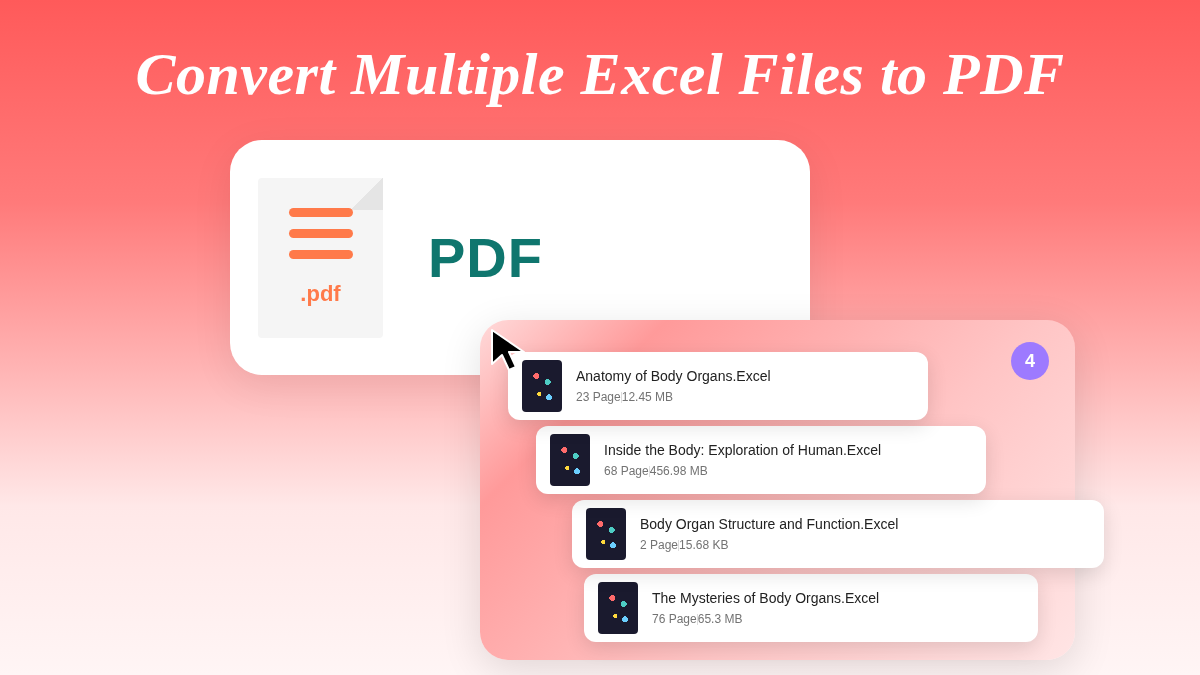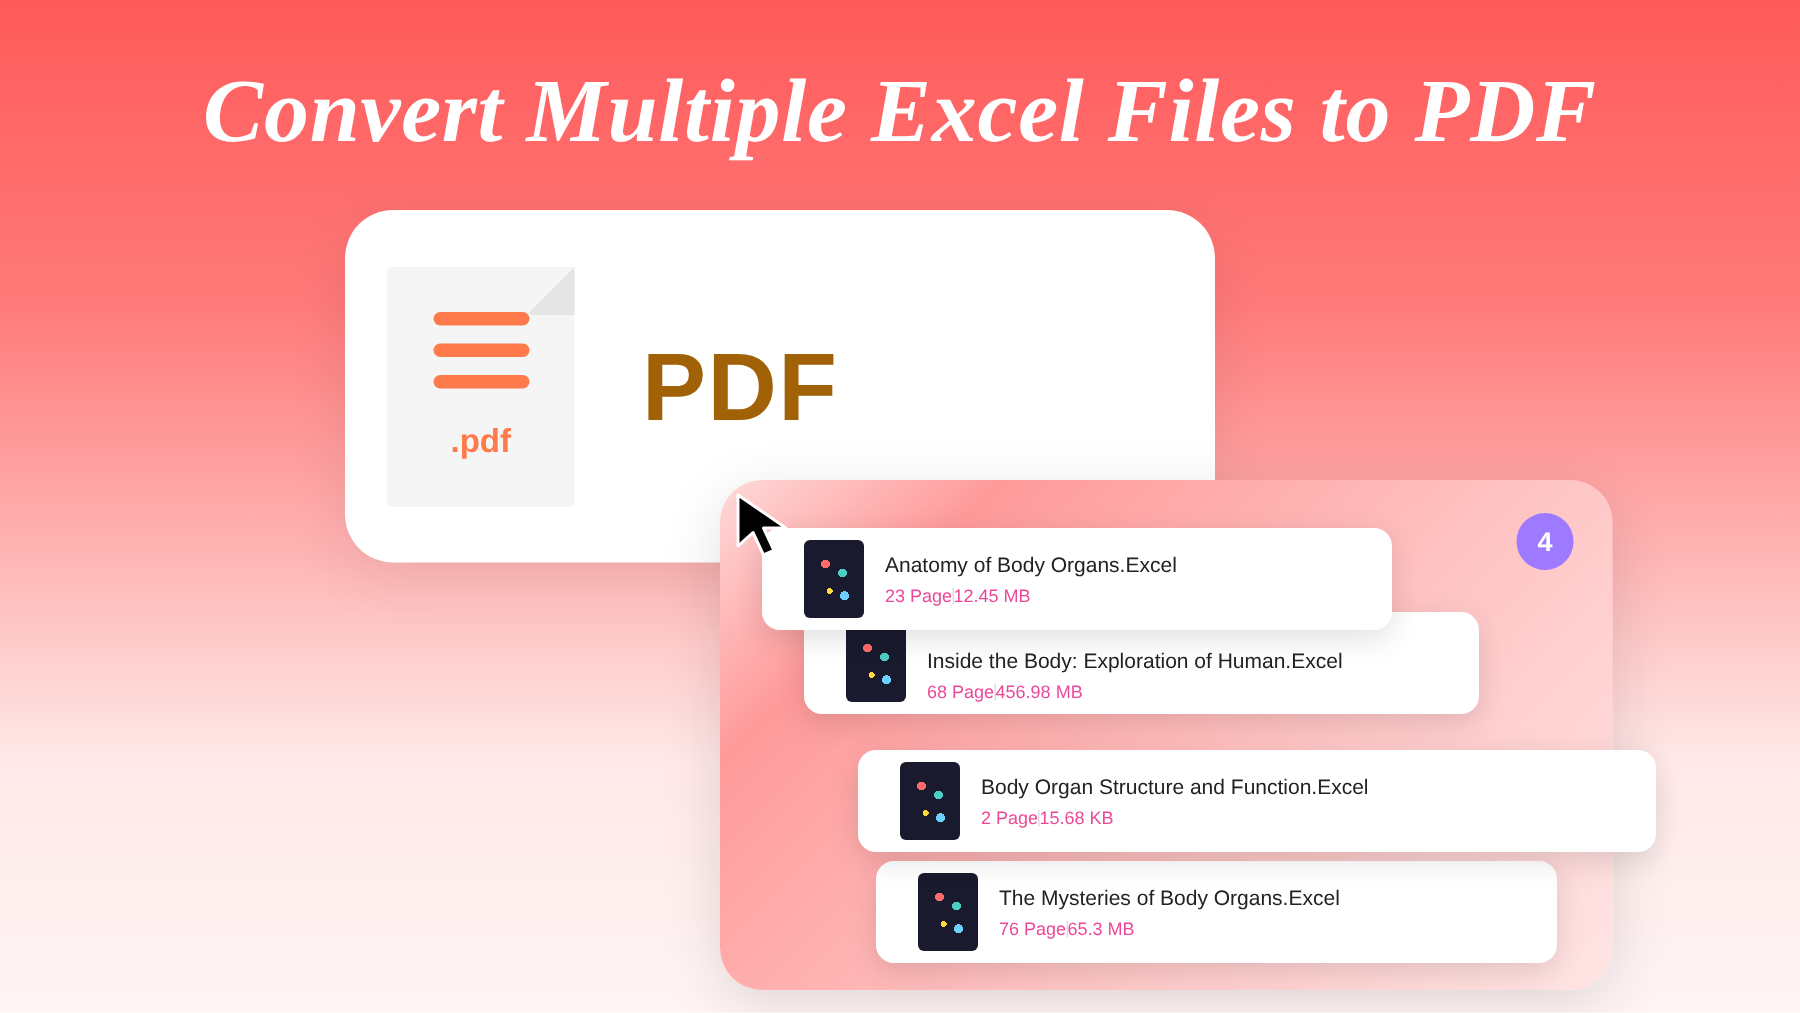--- a/index.html
+++ b/index.html
@@ -68,23 +68,23 @@
   height: 9px;
   background: #ff7a4a;
   border-radius: 5px;
 }
 .pdf-ext {
   color: #ff7a4a;
   font-size: 22px;
   font-weight: 600;
 }
 .pdf-label {
-  font-size: 64px;
+  font-size: 56px;
   font-weight: 700;
-  color: #a16207;
+  color: #0f766e;
   letter-spacing: 1px;
 }
 .file-panel {
   position: absolute;
   left: 480px;
   top: 320px;
   width: 595px;
   height: 340px;
   background: linear-gradient(135deg, #ffdada 0%, #ff9a9a 20%, #ffc5c5 60%, #ffe5e5 100%);
   border-radius: 28px;
@@ -111,25 +111,25 @@
   margin-top: 6px;
 }
 .file-card {
   position: absolute;
   height: 68px;
   background: #fff;
   border-radius: 12px;
   box-shadow: 0 6px 20px rgba(0,0,0,0.12);
   display: flex;
   align-items: center;
-  padding: 8px 28px;
+  padding: 8px 14px;
   gap: 14px;
 }
 .file-card.c1 { left: 0; top: 0; width: 420px; z-index: 4; }
-.file-card.c2 { left: 28px; top: 56px; width: 450px; z-index: 3; align-items: flex-end; }
+.file-card.c2 { left: 28px; top: 74px; width: 450px; z-index: 3; }
 .file-card.c3 { left: 64px; top: 148px; width: 532px; z-index: 2; }
 .file-card.c4 { left: 76px; top: 222px; width: 454px; z-index: 1; }
 .thumb {
   width: 40px;
   height: 52px;
   background: #1a1a2e;
   border-radius: 4px;
   flex-shrink: 0;
   position: relative;
   overflow: hidden;
@@ -139,21 +139,21 @@
   position: absolute;
   inset: 6px;
   background:
     radial-gradient(circle at 30% 25%, #ff6b6b 0 3px, transparent 3px),
     radial-gradient(circle at 70% 40%, #4ecdc4 0 3px, transparent 3px),
     radial-gradient(circle at 40% 70%, #ffd93d 0 2px, transparent 2px),
     radial-gradient(circle at 75% 78%, #6bcfff 0 3px, transparent 3px);
 }
 .file-info { display: flex; flex-direction: column; gap: 6px; }
 .file-name { font-size: 14px; color: #222; font-weight: 500; white-space: nowrap; }
-.file-meta { font-size: 12px; color: #ec4899; display: flex; align-items: center; }
+.file-meta { font-size: 12px; color: #737373; display: flex; align-items: center; }
 .file-meta .sep { width: 1px; height: 11px; background: #ddd; }
 .cursor {
   position: absolute;
   left: 484px;
   top: 324px;
   z-index: 20;
 }
 </style>
 </head>
 <body>

